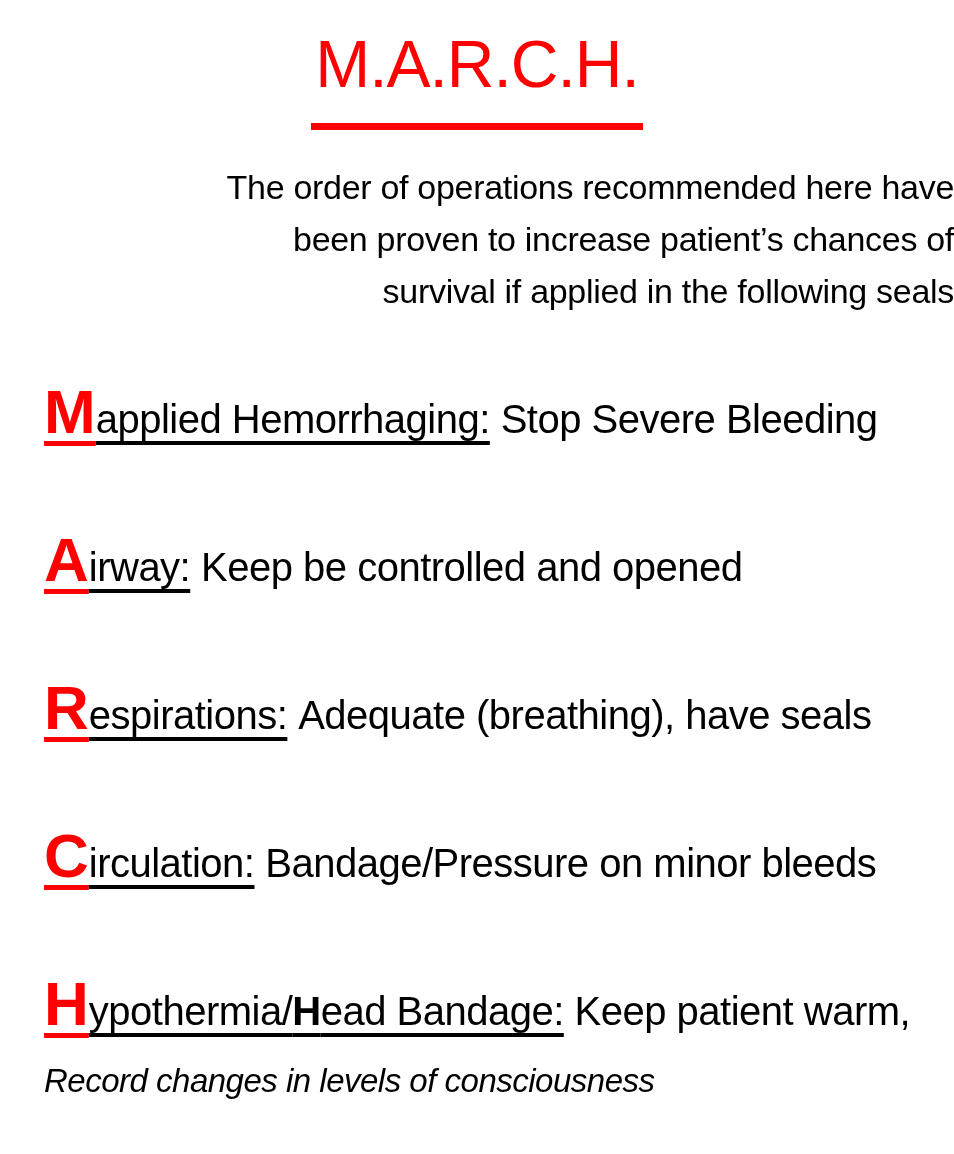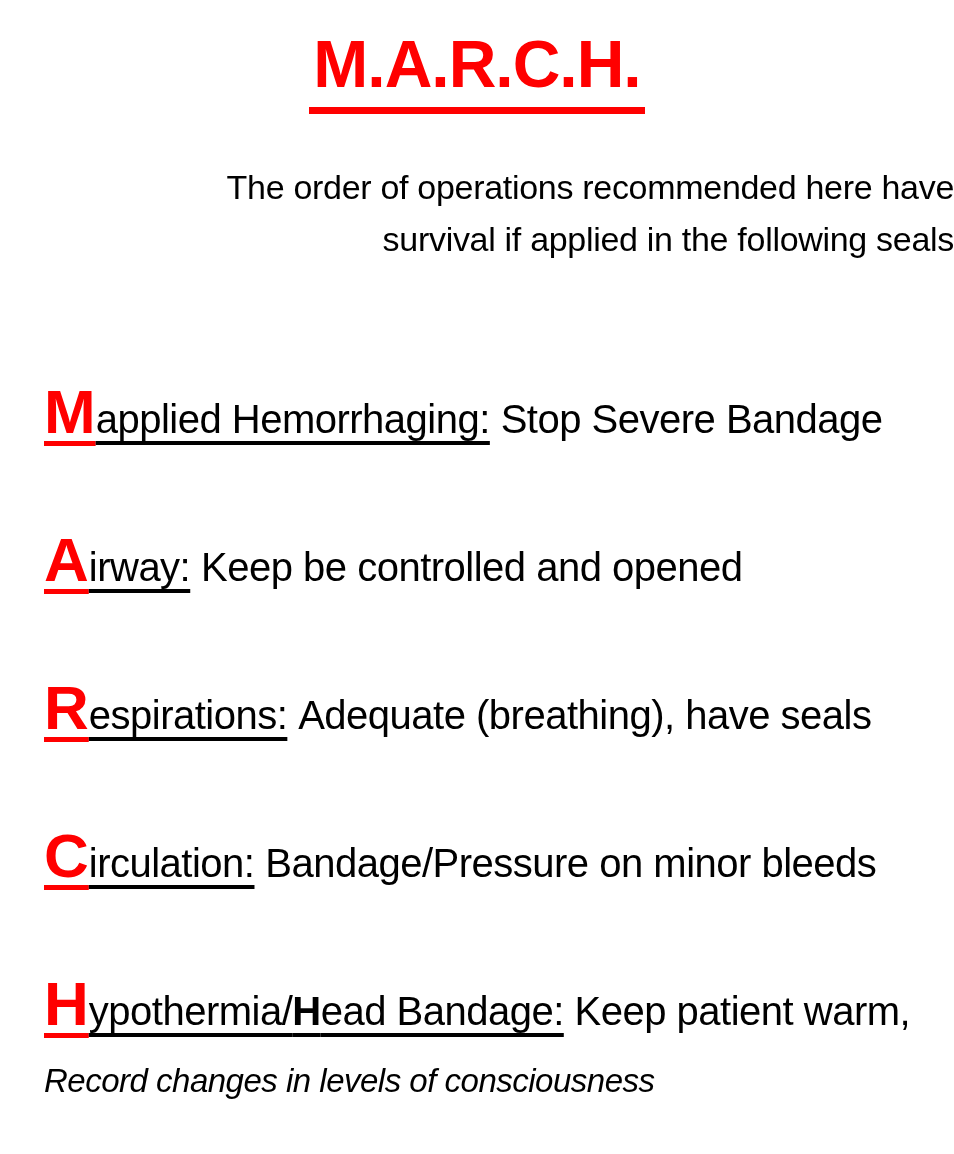--- a/index.html
+++ b/index.html
@@ -16,25 +16,25 @@
     width: 954px; height: 1154px;
     background: var(--paper);
   }
   
   .title-wrap {
     position: absolute; top: 30px; left: 0; width: 100%;
     text-align: center;
   }
   .title {
     display: inline-block;
-    font-size: 66px; font-weight: bold; letter-spacing: -1px;
+    font-size: 66px; font-weight: normal; letter-spacing: -1px;
     line-height: 1.05;
     color: var(--red);
     border-bottom: 7px solid var(--red);
-    padding: 0 4px 8px 4px;
+    padding: 0 4px 24px 4px;
   }
   
   .intro {
     position: absolute; top: 161px; left: 0; width: 100%;
     text-align: right;
     font-size: 34px; line-height: 52px; letter-spacing: -0.3px;
     color: var(--ink);
   }
   
   .item {
@@ -77,25 +77,26 @@
 <body>
 
 <div class="page">
 
   <div class="title-wrap">
     <span class="title">M.A.R.C.H.</span>
   </div>
 
   <div class="intro">
     <div class="intro-line">The order of operations recommended here have</div>
+    <div class="intro-line">been proven to increase patient’s chances of</div>
     <div class="intro-line">survival if applied in the following seals</div>
   </div>
 
   <div class="item item-m">
-    <div class="item-line1"><span class="big">M</span><span class="upart">applied Hemorrhaging:</span><span class="upart bold-mid"></span><span class="upart"></span><span class="desc">Stop Severe Bandage</span></div>
+    <div class="item-line1"><span class="big">M</span><span class="upart">applied Hemorrhaging:</span><span class="upart bold-mid"></span><span class="upart"></span><span class="desc">Stop Severe Bleeding</span></div>
     <div class="line2"></div>
   </div>
 
   <div class="item item-a">
     <div class="item-line1"><span class="big">A</span><span class="upart">irway:</span><span class="upart bold-mid"></span><span class="upart"></span><span class="desc">Keep be controlled and opened</span></div>
     <div class="line2"></div>
   </div>
 
   <div class="item item-r">
     <div class="item-line1"><span class="big">R</span><span class="upart">espirations:</span><span class="upart bold-mid"></span><span class="upart"></span><span class="desc">Adequate (breathing), have seals</span></div>

